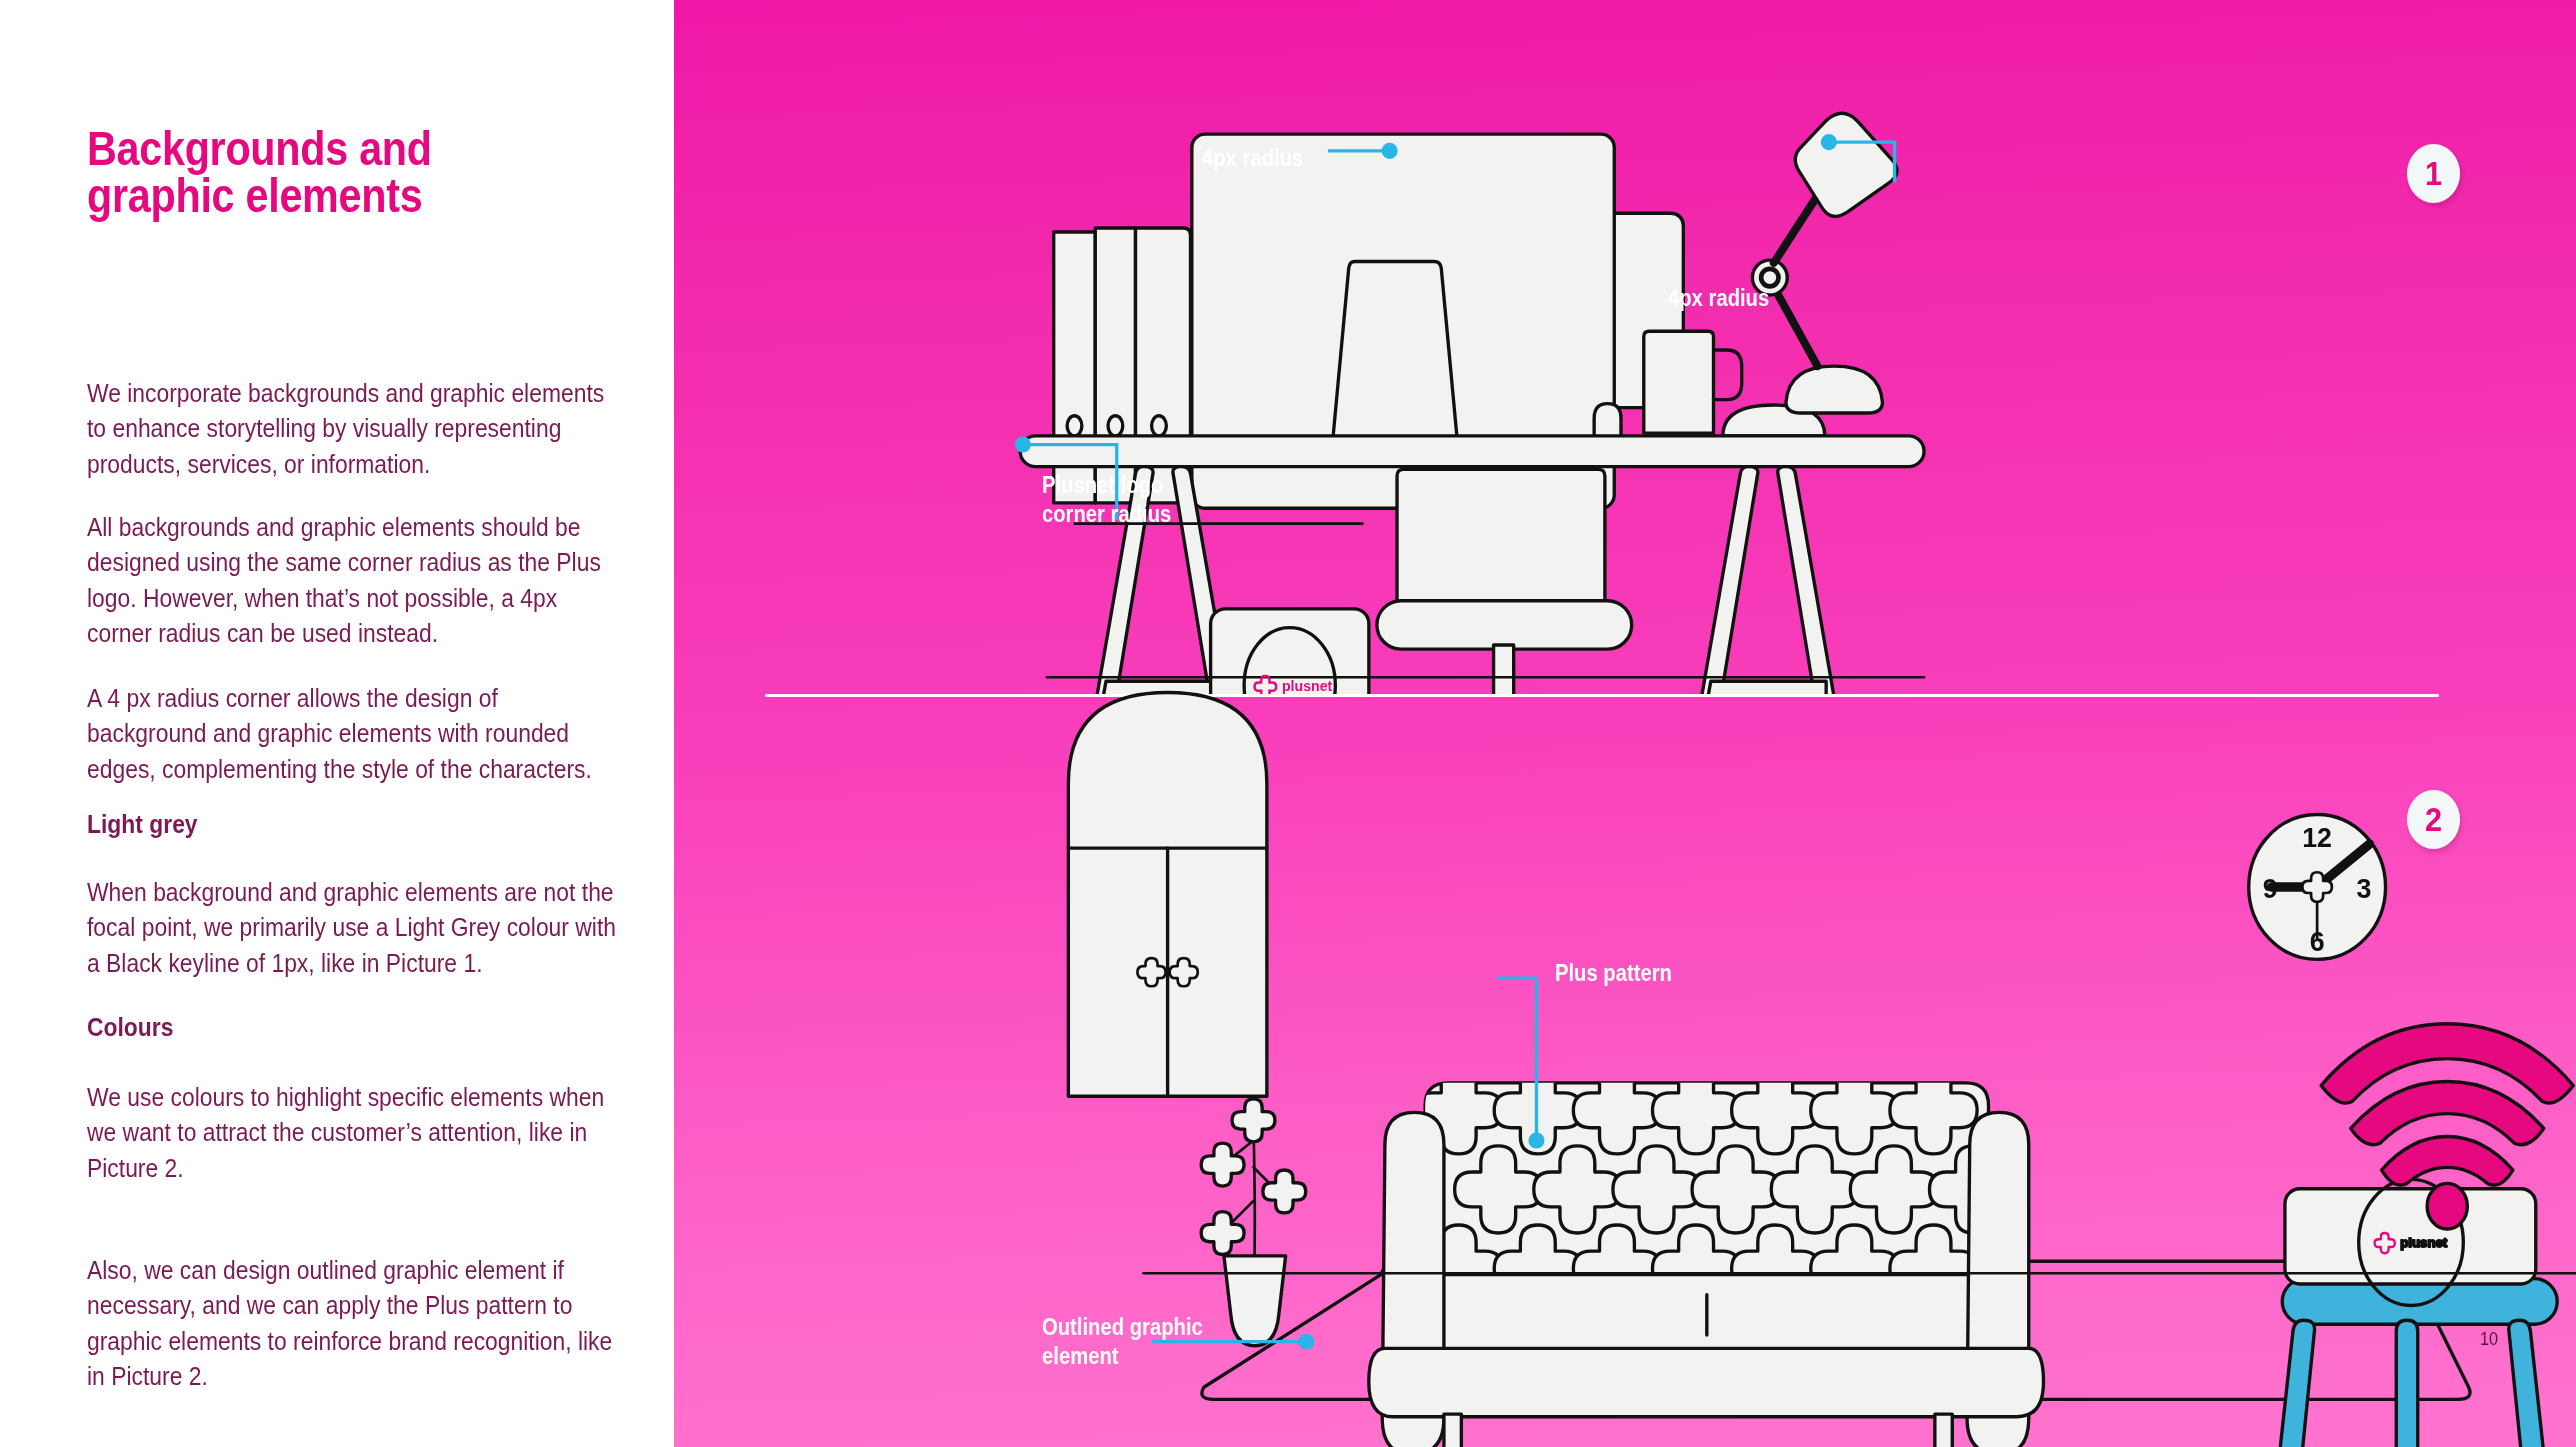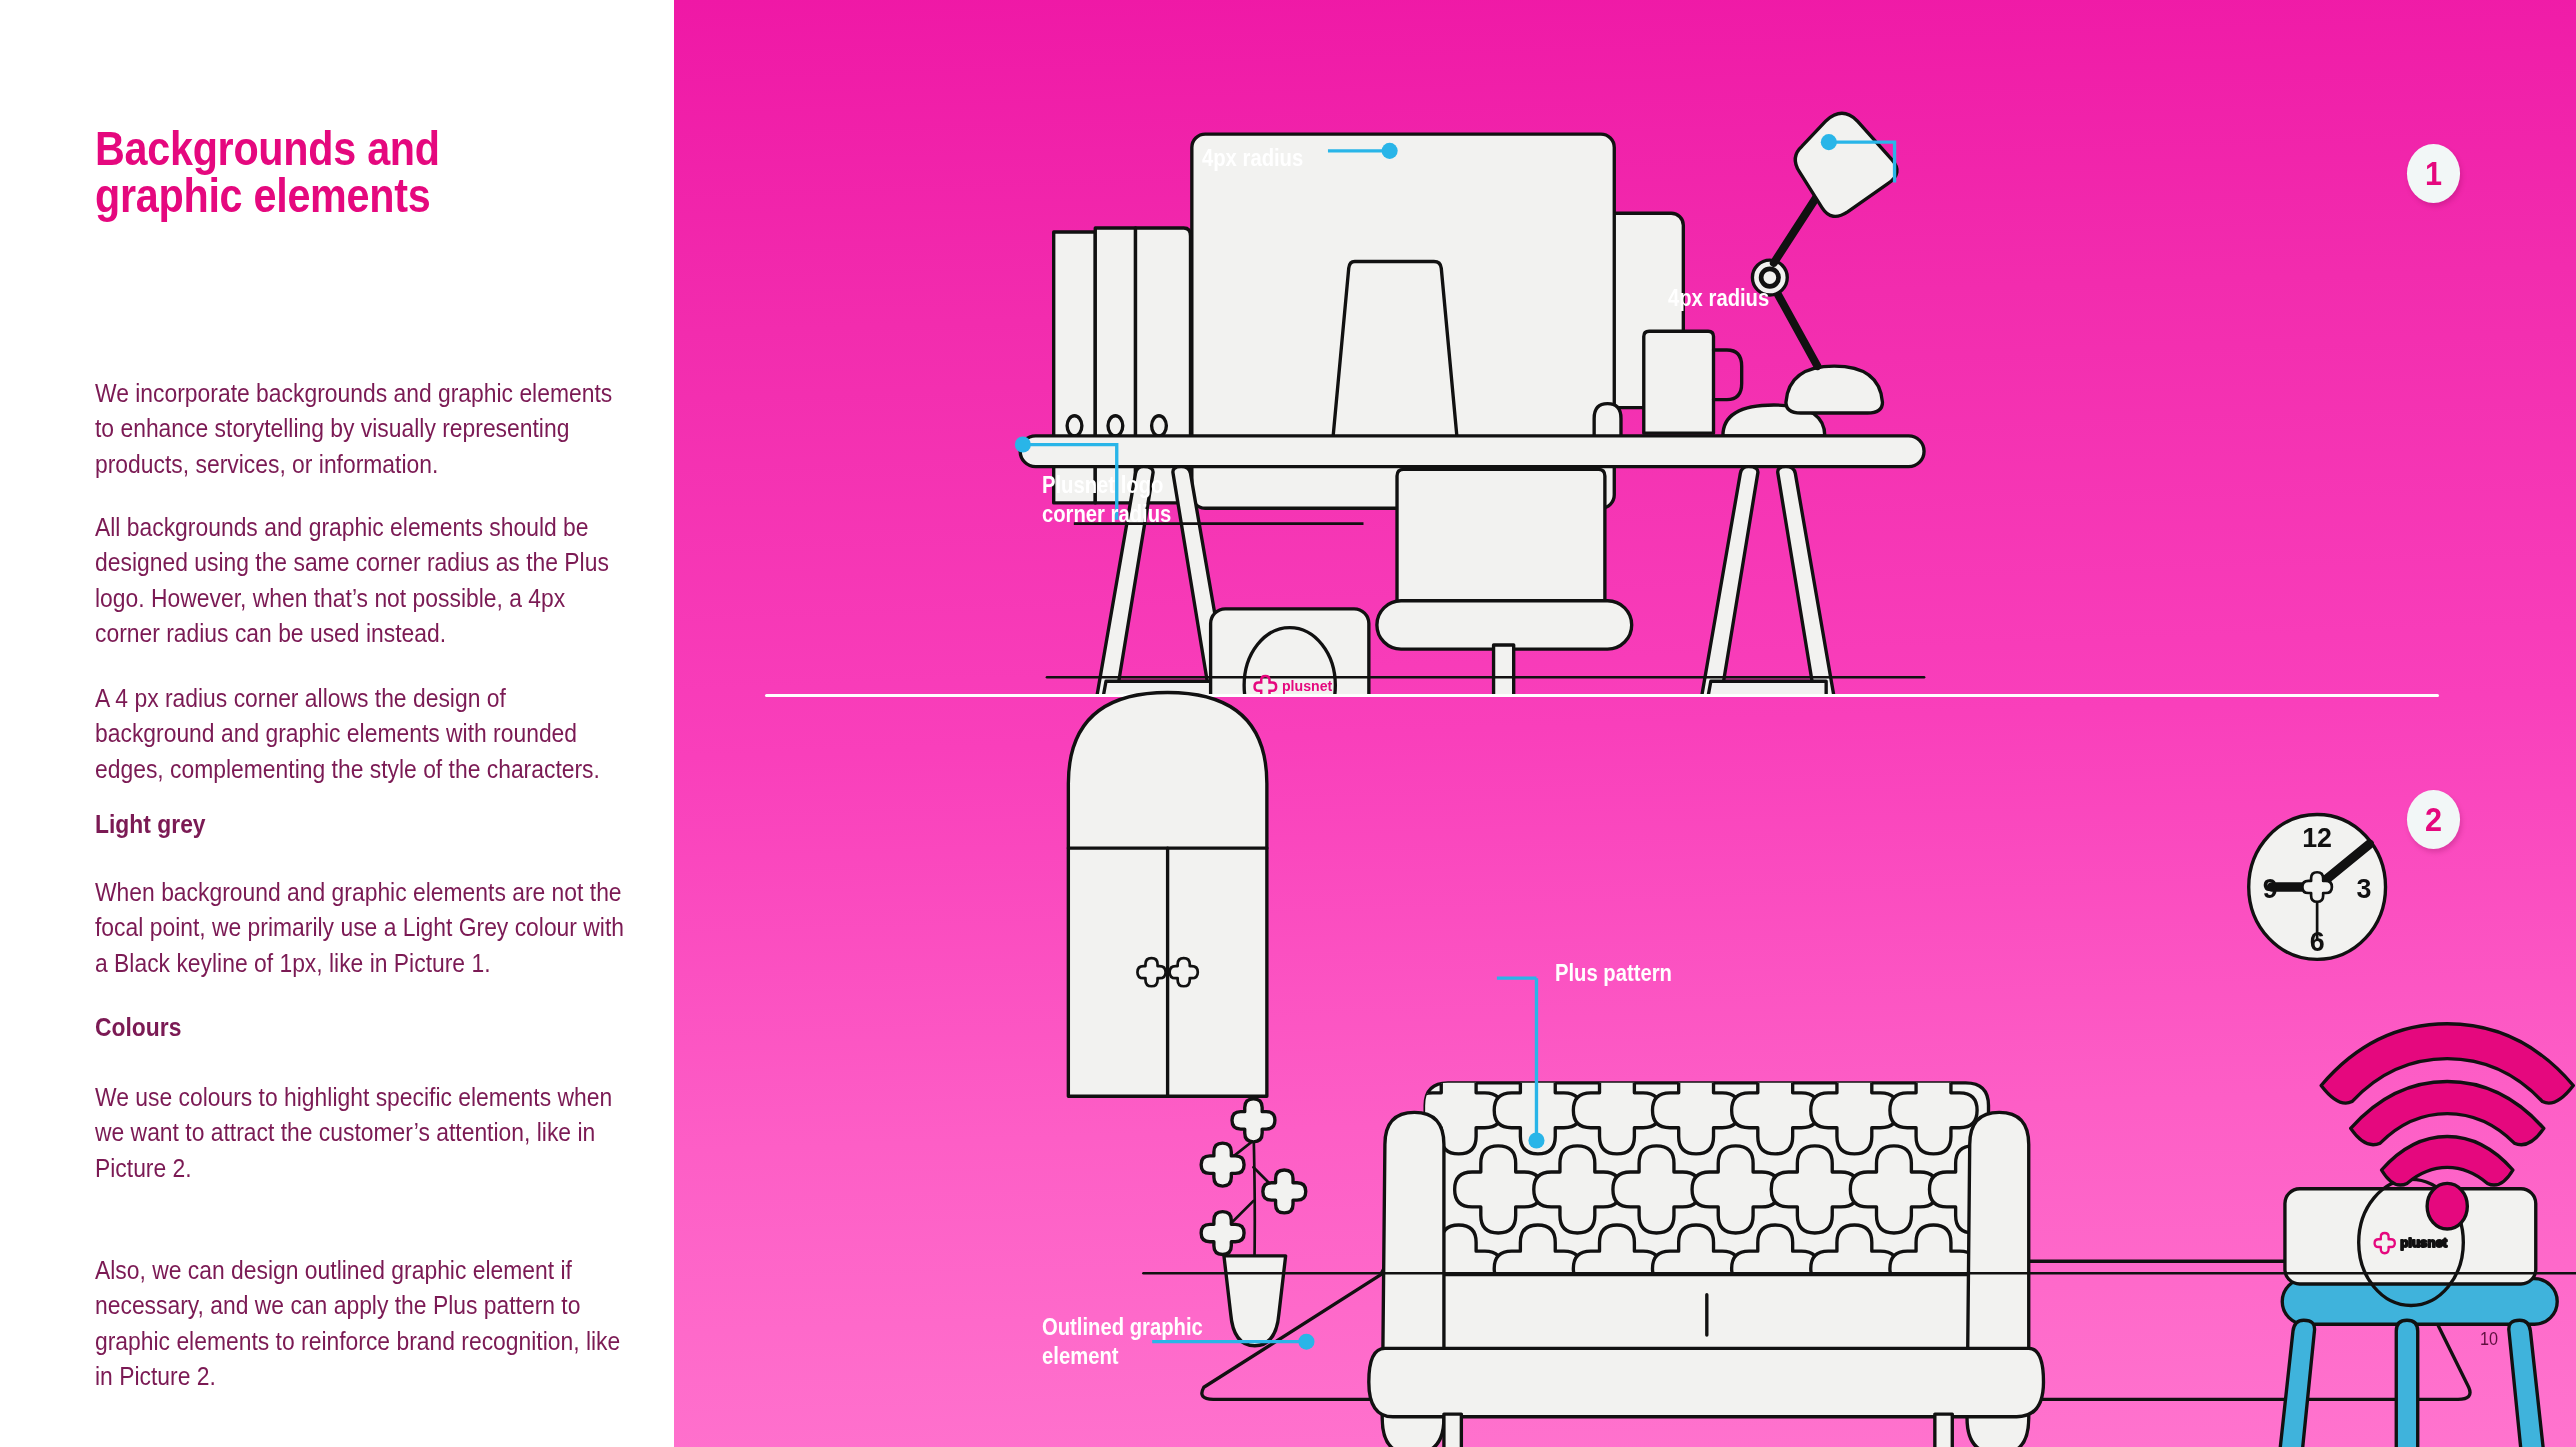--- a/index.html
+++ b/index.html
@@ -10,21 +10,21 @@
     background:#ffffff;
     position:relative;
   }
 
   
   #left-panel{
     position:absolute; left:0; top:0; width:674px; height:1448px;
     background:#ffffff;
   }
   #text-col{
-    position:absolute; left:87px; top:126px; width:537px;margin-left:8px;
+    position:absolute; left:87px; top:126px; width:537px;
   }
   #page-title{
     color:#E5087E;
     font-weight:700;
     font-size:48px;
     line-height:0.97;
     letter-spacing:-0.3px;
     transform:scaleX(0.86);
     transform-origin:left top;
     white-space:pre-line;

